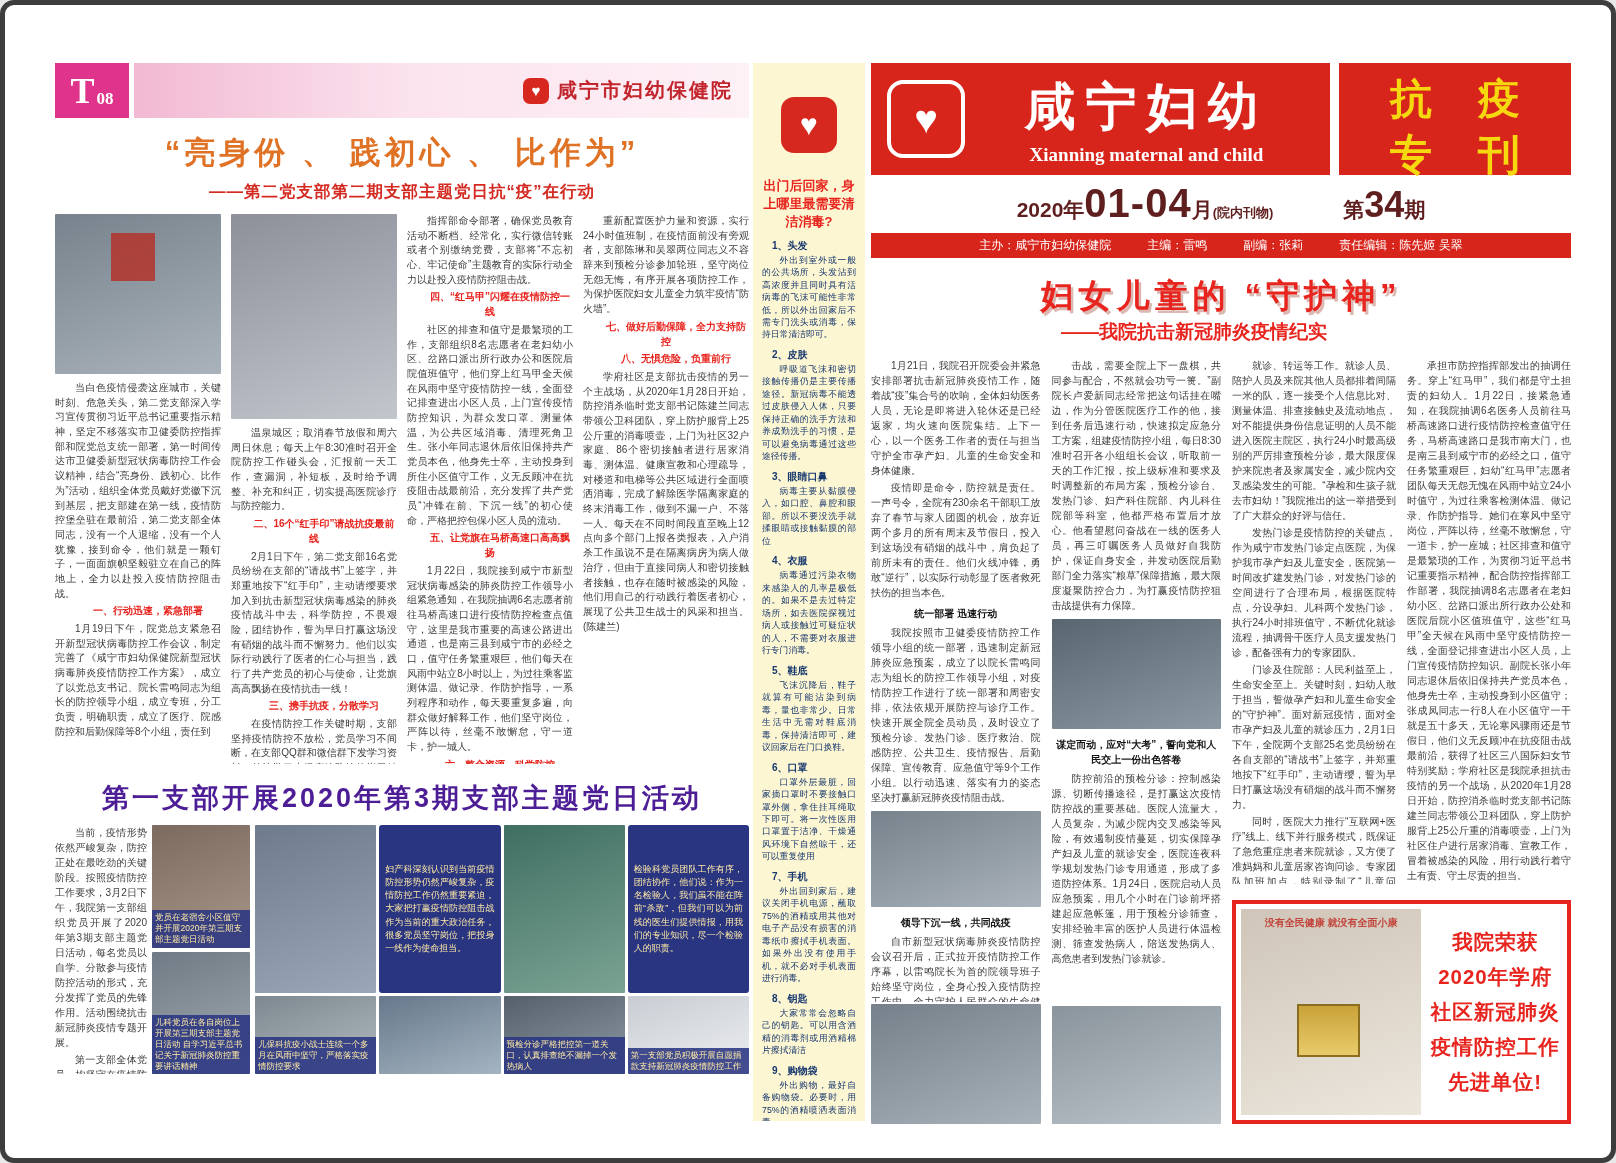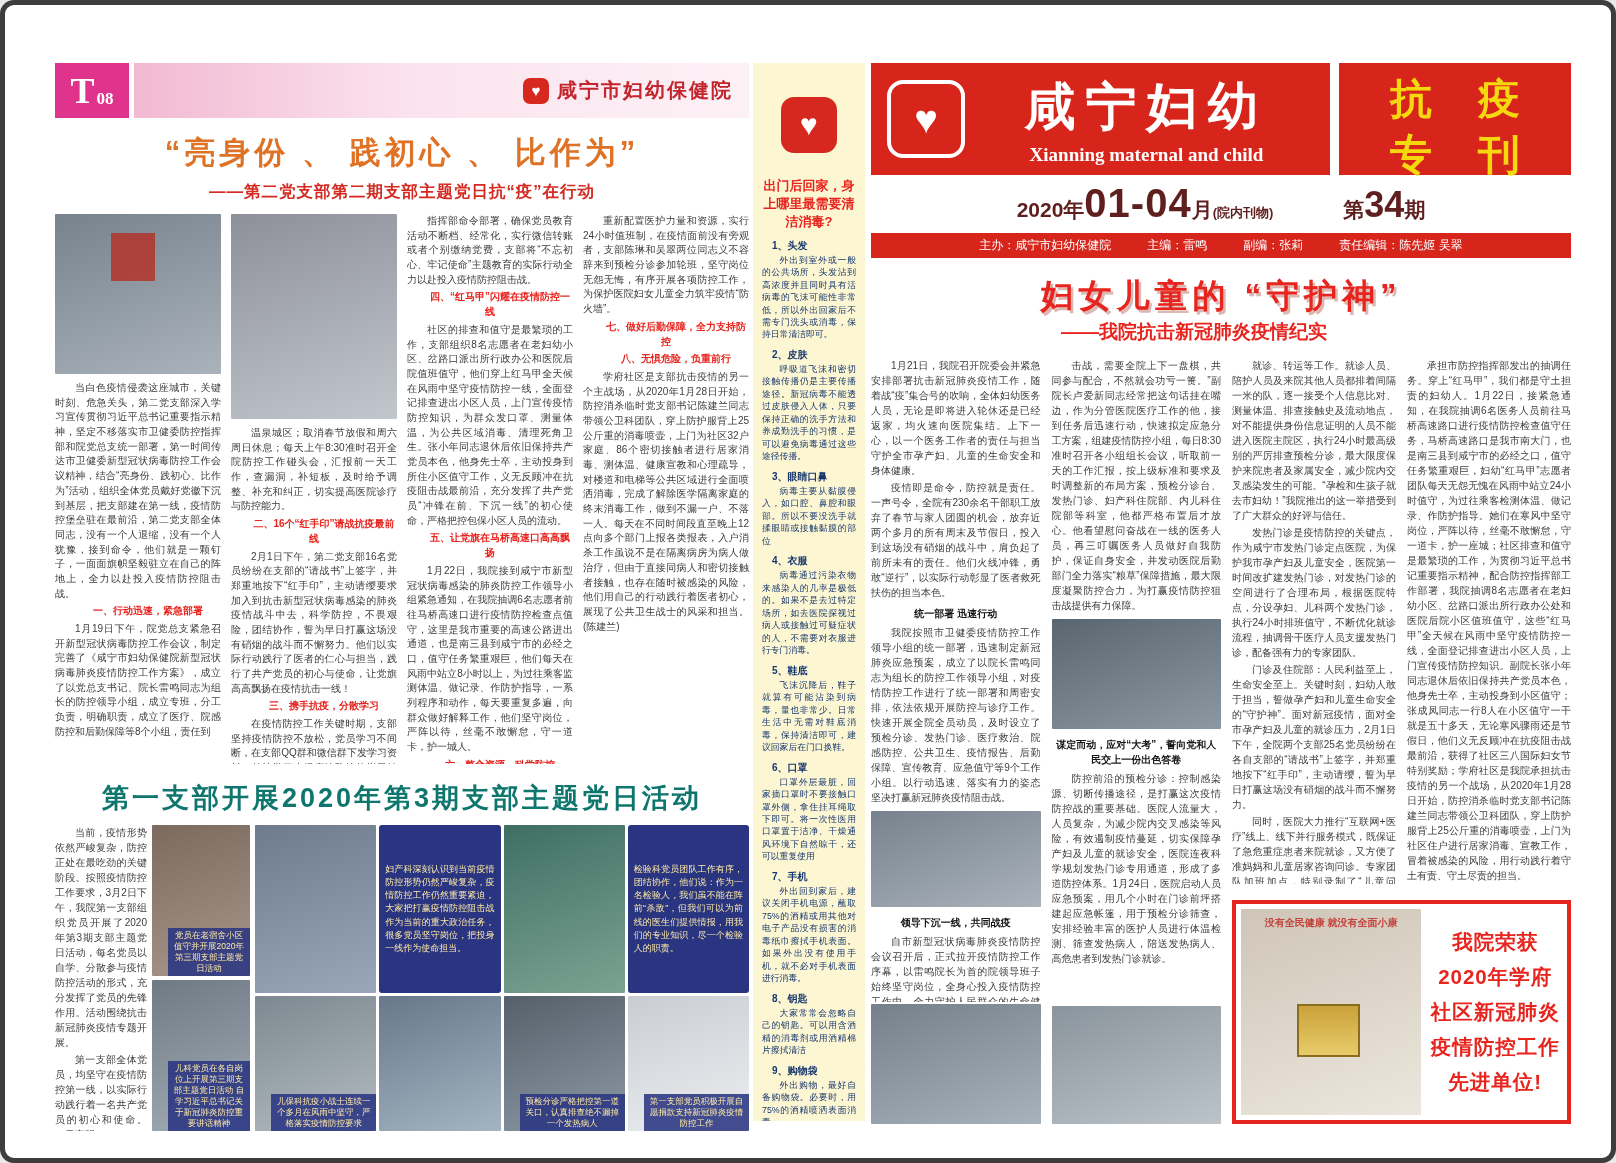--- a/index.html
+++ b/index.html
@@ -2,42 +2,42 @@
 <html><head>
 <meta charset="utf-8">
 <style>
   html,body{margin:0;padding:0;background:#e8e8e8;}
   .sheet{position:relative;width:1616px;height:1163px;background:#fff;border:5px solid #3d3d3d;
          border-radius:14px;box-sizing:border-box;overflow:hidden;
          font-family:"Liberation Sans","DejaVu Sans",sans-serif;}
   
   .p{text-indent:2em;margin:0 0 2px;}
   .photo{background:linear-gradient(160deg,#77828c,#aab3bc);position:relative;overflow:hidden;border-radius:1px;}
-  .cap{position:absolute;left:16px;right:0;bottom:0;background:rgba(42,53,130,.88);color:#ffeaa6;
-       font-size:8.5px;line-height:1.3;padding:2px 3px;text-align:center;}
+  .cap{position:absolute;left:0;right:0;bottom:0;background:rgba(42,53,130,.88);color:#ffeaa6;
+       font-size:8.5px;line-height:1.3;padding:2px 3px;}
   
   .lpage{position:absolute;left:50px;top:58px;width:694px;height:1058px;}
   .lp-header{display:flex;height:55px;}
   .t08{width:74px;background:#e0338b;color:#fff;display:flex;align-items:center;justify-content:center;
        font-family:"Liberation Serif",serif;}
   .t08 .big{font-size:36px;font-weight:bold;}
   .t08 .small{font-size:17px;font-weight:bold;align-self:flex-end;margin:0 0 9px 2px;}
   .lp-banner{flex:1;margin-left:5px;background:linear-gradient(90deg,#f2b9d2,#fbe3ee 45%,#fdf1f6);
        display:flex;align-items:center;justify-content:flex-end;gap:8px;padding-right:16px;}
   .mini-logo{width:26px;height:26px;background:#d6281e;border-radius:7px;color:#fff;display:grid;
        place-items:center;font-size:15px;line-height:1;}
   .lp-banner-title{color:#c2252d;font-weight:bold;font-size:20px;letter-spacing:2px;}
   .lp-headline{text-align:center;color:#df7225;font-size:31px;font-weight:bold;letter-spacing:4px;margin-top:14px;}
   .lp-subhead{text-align:center;color:#d42a22;font-size:16.5px;font-weight:bold;margin-top:7px;letter-spacing:1px;}
   .lp-cols{display:flex;gap:10px;margin-top:11px;height:550px;}
   .lcol{flex:1;overflow:hidden;font-size:10px;line-height:1.47;color:#3b3b3b;text-align:justify;}
   .sh{color:#e8241e;font-weight:bold;text-indent:2em;margin:3px 0;text-align:center;}
   .accent-red{position:absolute;left:34%;top:12%;width:26%;height:30%;background:#b3342c;opacity:.85;}
-  .lp2-headline{text-align:center;color:#0f766e;font-size:27px;font-weight:bold;letter-spacing:3px;margin:16px 0 9px;}
-  .lp2{display:flex;gap:5px;height:306px;}
+  .lp2-headline{text-align:center;color:#4c1d95;font-size:27px;font-weight:bold;letter-spacing:3px;margin:16px 0 9px;}
+  .lp2{display:flex;gap:5px;height:249px;}
   .lp2-text{width:92px;font-size:10px;line-height:1.5;color:#3b3b3b;text-align:justify;overflow:hidden;}
   .lp2-photos{width:98px;display:flex;flex-direction:column;gap:4px;}
   .lp2-photos .photo{flex:1;}
   .lp2-collage{flex:1;display:grid;grid-template-columns:repeat(4,1fr);grid-template-rows:168px 1fr;gap:3px;}
   .capbox{background:#2a3582;color:#ffeaa6;font-size:9px;padding:6px 6px;line-height:1.45;
        text-align:justify;display:flex;align-items:center;border-radius:3px;}
   
   .strip{position:absolute;left:748px;top:58px;width:112px;height:1058px;background:#fcf6d2;
        box-sizing:border-box;padding:8px 9px;overflow:hidden;}
   .strip-logo{width:56px;height:56px;background:#d6281e;border-radius:13px;margin:26px auto 24px;

